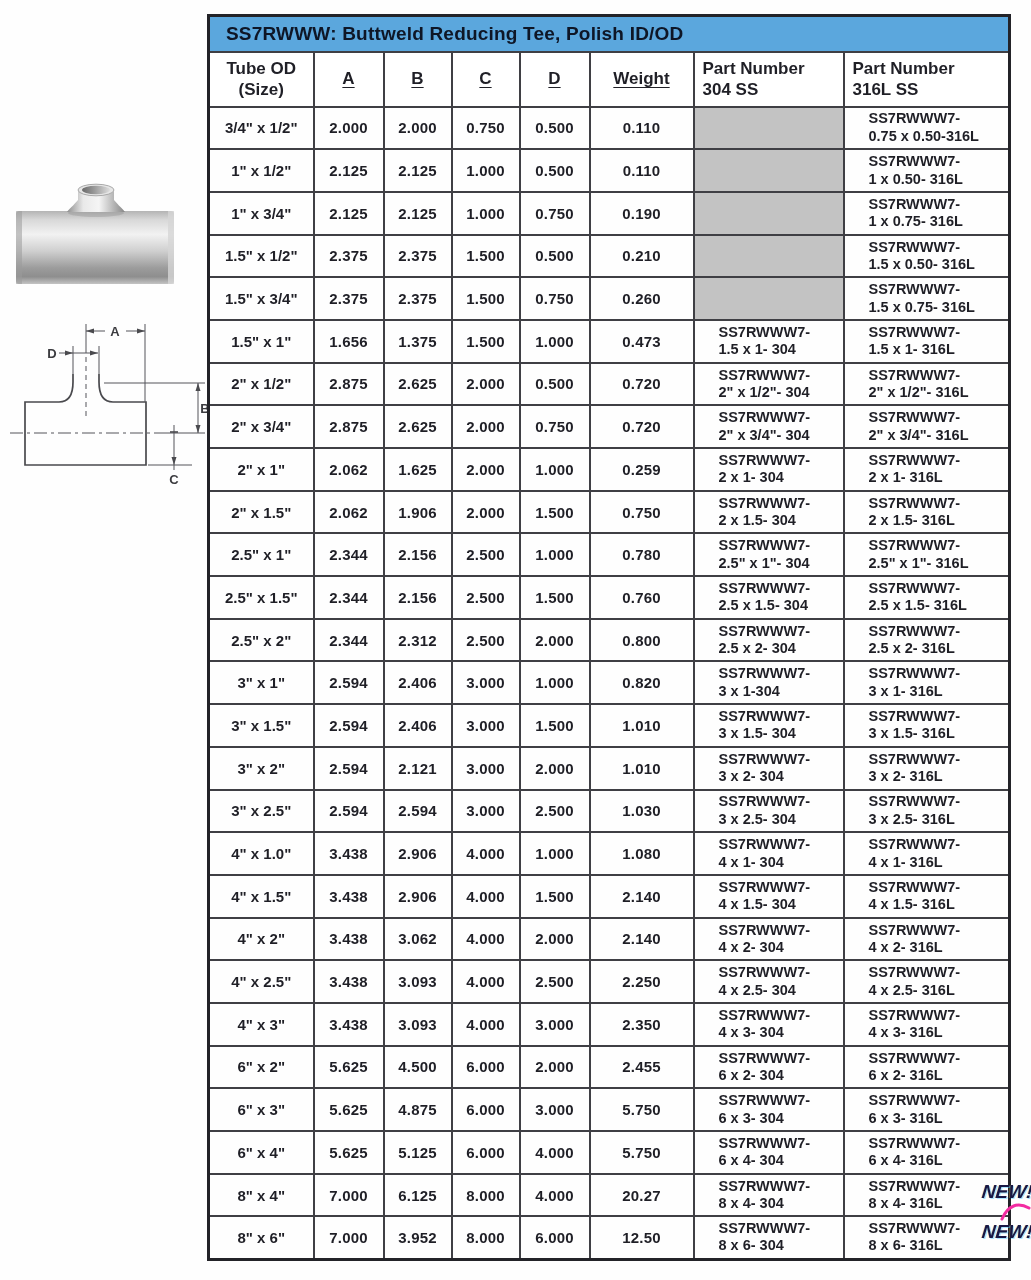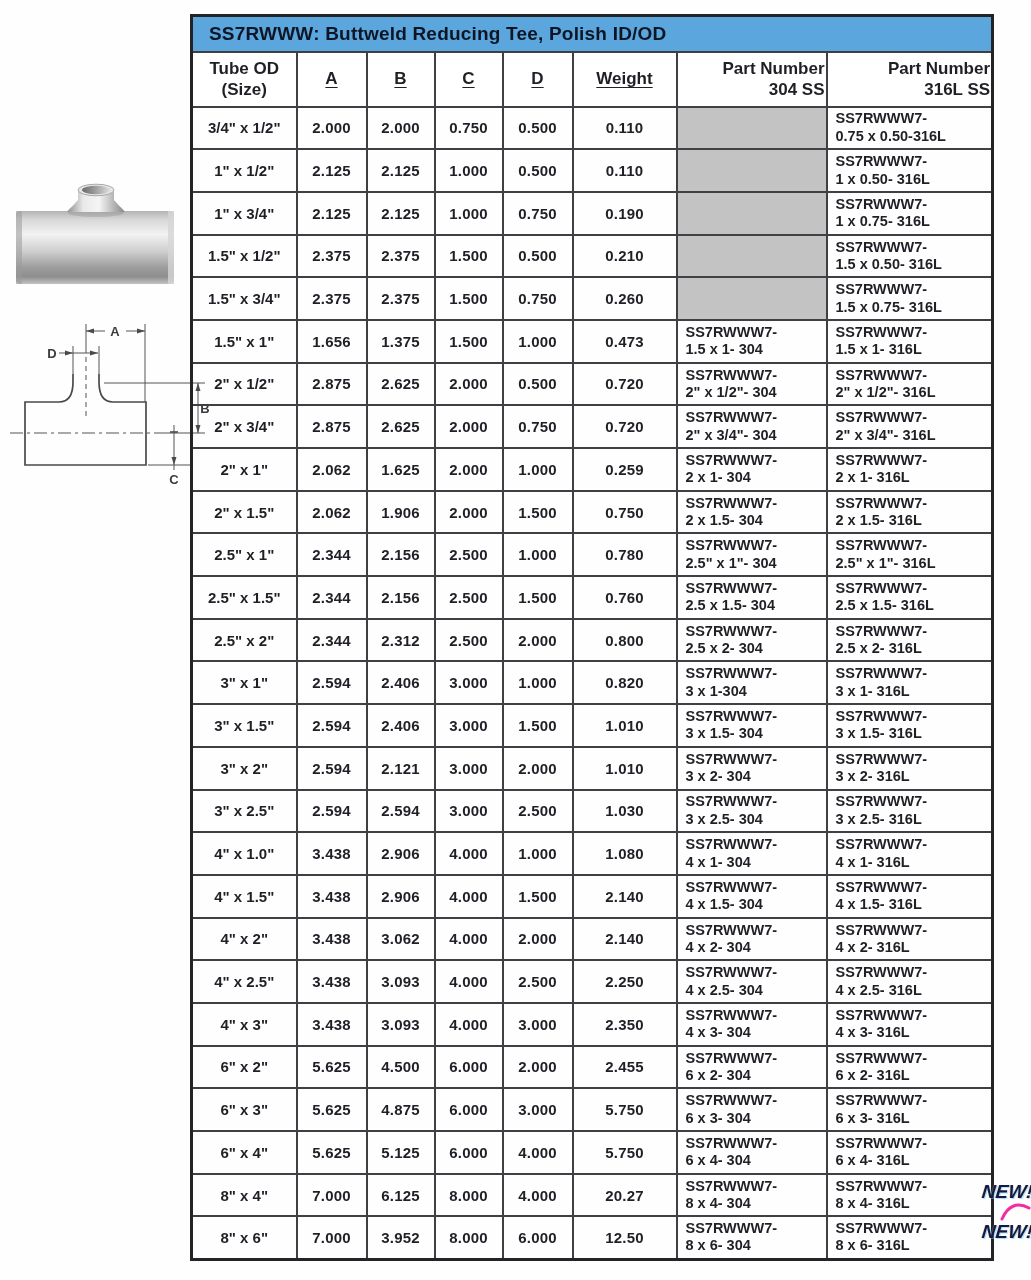--- a/index.html
+++ b/index.html
@@ -5,45 +5,45 @@
   :root{
     --title_bg:#5ba7dd; --grid:#3f3f44; --outer:#232328; --gray_cell:#c3c3c3;
     --text:#1f1f26; --new:#181845; --arc:#f32ba1;
   }
   html,body{margin:0;padding:0;}
   body{font-family:"Liberation Sans", sans-serif; background:#ffffff;}
   #page{position:relative;width:1031px;height:1280px;background:#fefefe;overflow:hidden;}
 
   
   table.spec{
-    position:absolute; left:190px; top:14px; width:801px;
+    position:absolute; left:207px; top:14px; width:801px;
     border-collapse:collapse; table-layout:fixed;
     border:3px solid var(--outer);
     color:var(--text); font-weight:bold;
   }
   table.spec th, table.spec td{ border:2px solid var(--grid); box-sizing:border-box; }
   col.c0{width:105px;} col.c1{width:70px;} col.c2{width:68px;} col.c3{width:68px;}
   col.c4{width:70px;} col.c5{width:104px;} col.c6{width:150px;} col.c7{width:166px;}
 
   tr.title-row th{
     background:var(--title_bg); height:36px; font-size:19px; text-align:left;
     padding:2px 8px 2px 16px; color:#0e1626; letter-spacing:0.2px;
   }
   tr.head-row th{
     height:55px; font-size:17px; text-align:center; vertical-align:middle;
     line-height:1.25; white-space:pre-line; background:#ffffff;
   }
   tr.head-row th.u{ text-decoration:underline; text-underline-offset:3px; }
-  tr.head-row th.left{ text-align:right; padding-left:8px; }
+  tr.head-row th.left{ text-align:left; padding-left:8px; }
 
   tbody tr{ height:42.7px; }
   td.c-size{ font-size:15px; text-align:center; }
   td.c-num { font-size:15px; text-align:center; letter-spacing:0.2px; }
   td.c-part{
-    font-size:14.5px; text-align:left; padding:2px 3px 2px 8px;
+    font-size:14.5px; text-align:left; padding:2px 3px 2px 24px;
     line-height:1.2; white-space:pre-line;
   }
   td.gray{ background:var(--gray_cell); }
 
   
   .new-badge{
     position:absolute; left:982px; font-style:italic; font-weight:bold;
     font-size:19px; color:var(--new); transform:skewX(-6deg);
     text-shadow:1.2px 1px 0 rgba(70,200,255,.45), -1px -0.5px 0 rgba(255,190,80,.35);
     white-space:nowrap;

